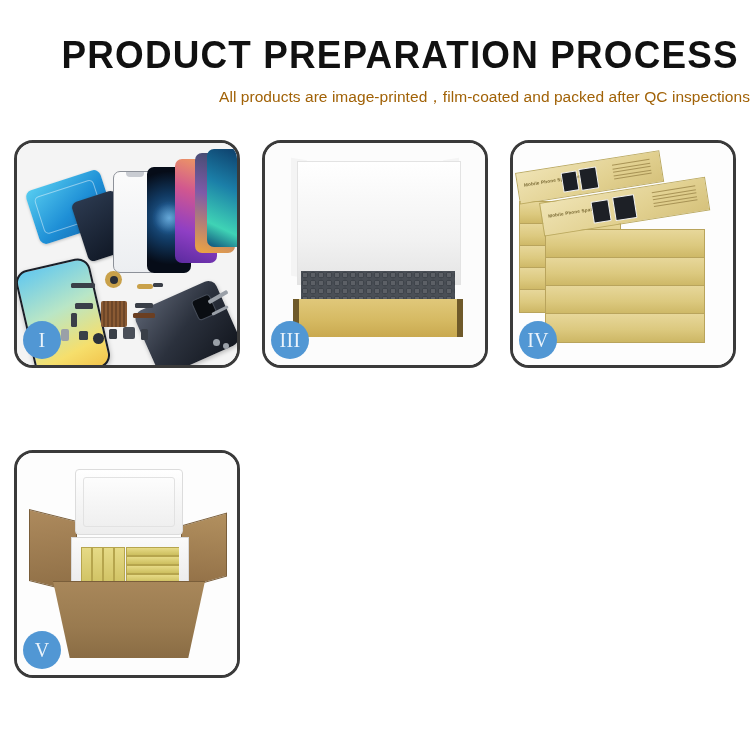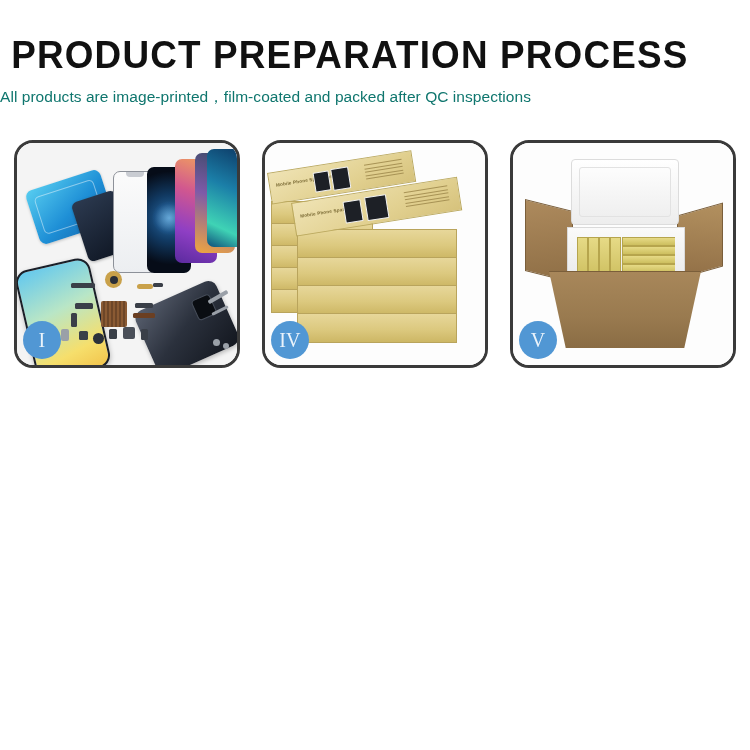--- a/index.html
+++ b/index.html
@@ -9,35 +9,35 @@
   }
   body {
     width: 750px;
     height: 750px;
     overflow: hidden;
     font-family: "Liberation Sans", sans-serif;
     position: relative;
   }
 
   
-  #header { width: 750px; padding-top: 36px; text-align: left; }
+  #header { width: 750px; padding-top: 36px; text-align: right; }
   #page-title {
     font-family: "Liberation Sans", sans-serif;
     font-size: 38px;
     font-weight: 700;
     letter-spacing: 1.2px;
     color: #111111;
     line-height: 1.05;
     transform: scaleX(0.97);
   }
   #page-subtitle {
     margin-top: 11px;
     font-size: 15.5px;
     font-weight: 400;
-    color: #0f766e;
+    color: #a16207;
     letter-spacing: 0.05px;
   }
 
   
   #panel-grid {
     position: absolute;
     left: 14px;
     top: 140px;
     width: 722px;
     height: 538px;
@@ -339,20 +339,32 @@
       <div class="part" style="left:124px;top:186px;width:7px;height:11px;"></div>
       <div class="part lite" style="left:190px;top:152px;width:22px;height:4px;transform:rotate(-30deg);"></div>
       <div class="part lite" style="left:194px;top:166px;width:18px;height:3px;transform:rotate(-26deg);"></div>
       <div class="part rnd lite" style="left:196px;top:196px;width:7px;height:7px;"></div>
       <div class="part rnd lite" style="left:206px;top:200px;width:6px;height:6px;"></div>
     </div>
     <div class="badge">I</div>
   </div>
 
 
+  <div class="panel">
+    <div class="panel-art">
+      <div class="p3-bg"></div>
+      <div class="box3-lid-flapL"></div>
+      <div class="box3-lid-flapR"></div>
+      <div class="box3-lid"></div>
+      <div class="box3-foam"></div>
+      <div class="box3-base"></div>
+      <div class="box3-base-front"></div>
+    </div>
+    <div class="badge">III</div>
+  </div>
 
   <div class="panel">
     <div class="panel-art">
       <div class="p4-bg"></div>
 
       <div class="stack-box" style="left:6px;top:58px;width:100px;height:22px;"></div>
       <div class="stack-box" style="left:6px;top:80px;width:100px;height:22px;"></div>
       <div class="stack-box" style="left:6px;top:102px;width:100px;height:22px;"></div>
       <div class="stack-box" style="left:6px;top:124px;width:100px;height:22px;"></div>
       <div class="stack-box" style="left:6px;top:146px;width:100px;height:22px;"></div>

